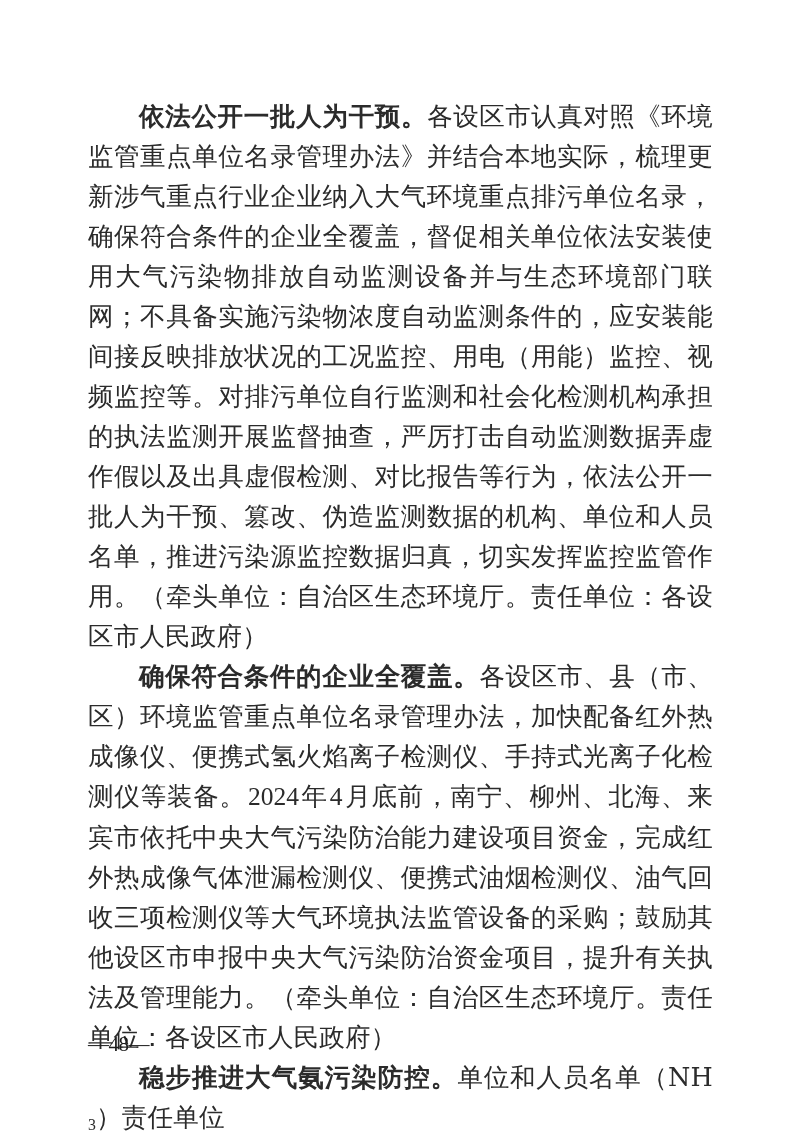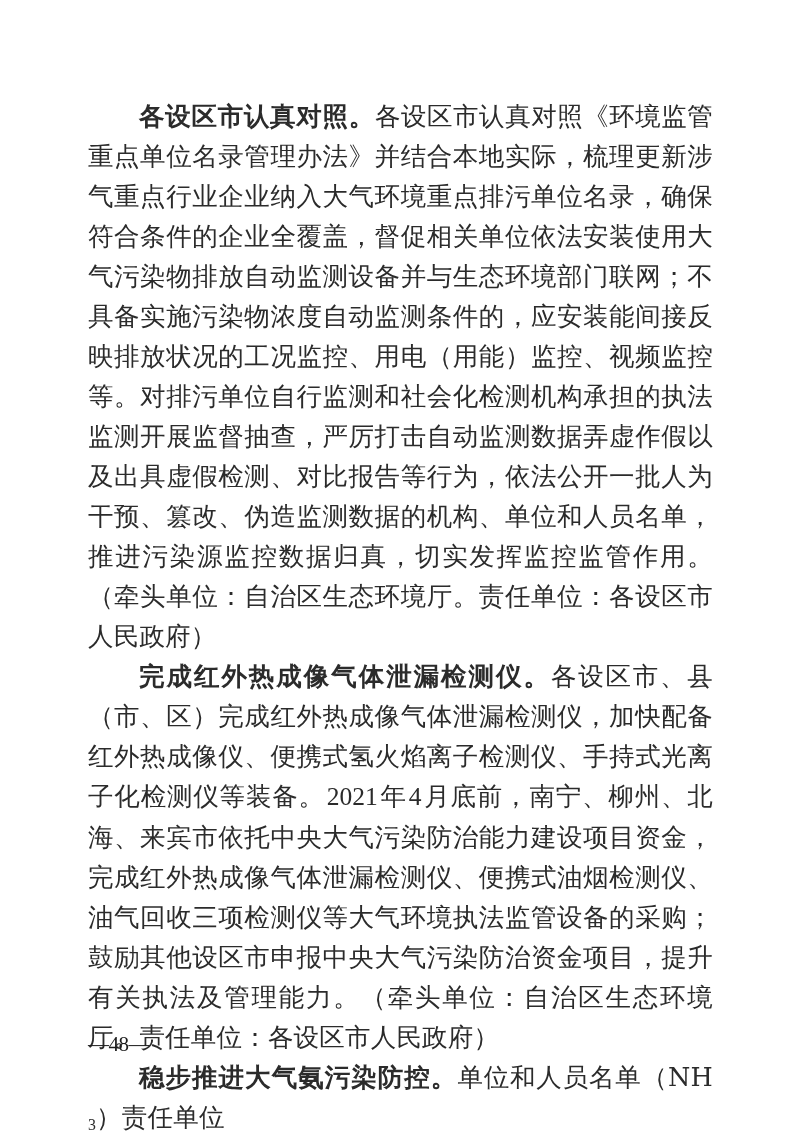--- a/index.html
+++ b/index.html
@@ -85,23 +85,23 @@
     white-space: nowrap;
   }
 </style>
 </head>
 <body>
 
 <div class="page">
 
   <div class="text-block">
 
-    <p class="para"><span class="lead">各设区市认真对照。</span><span>各设区市认真对照《环境监管重点单位名录管理办法》并结合本地实际，梳理更新涉气重点行业企业纳入大气环境重点排污单位名录，确保符合条件的企业全覆盖，督促相关单位依法安装使用大气污染物排放自动监测设备并与生态环境部门联网；不具备实施污染物浓度自动监测条件的，应安装能间接反映排放状况的工况监控、用电（用能）监控、视频监控等。对排污单位自行监测和社会化检测机构承担的执法监测开展监督抽查，严厉打击自动监测数据弄虚作假以及出具虚假检测、对比报告等行为，依法公开一批人为干预、篡改、伪造监测数据的机构、单位和人员名单，推进污染源监控数据归真，切实发挥监控监管作用。（牵头单位：自治区生态环境厅。责任单位：各设区市人民政府）</span></p>
+    <p class="para"><span class="lead">依法公开一批人为干预。</span><span>各设区市认真对照《环境监管重点单位名录管理办法》并结合本地实际，梳理更新涉气重点行业企业纳入大气环境重点排污单位名录，确保符合条件的企业全覆盖，督促相关单位依法安装使用大气污染物排放自动监测设备并与生态环境部门联网；不具备实施污染物浓度自动监测条件的，应安装能间接反映排放状况的工况监控、用电（用能）监控、视频监控等。对排污单位自行监测和社会化检测机构承担的执法监测开展监督抽查，严厉打击自动监测数据弄虚作假以及出具虚假检测、对比报告等行为，依法公开一批人为干预、篡改、伪造监测数据的机构、单位和人员名单，推进污染源监控数据归真，切实发挥监控监管作用。（牵头单位：自治区生态环境厅。责任单位：各设区市人民政府）</span></p>
 
-    <p class="para"><span class="lead">完成红外热成像气体泄漏检测仪。</span><span>各设区市、县（市、区）完成红外热成像气体泄漏检测仪，加快配备红外热成像仪、便携式氢火焰离子检测仪、手持式光离子化检测仪等装备。</span><span class="latin">2021</span><span>年</span><span class="latin">4</span><span>月底前，南宁、柳州、北海、来宾市依托中央大气污染防治能力建设项目资金，完成红外热成像气体泄漏检测仪、便携式油烟检测仪、油气回收三项检测仪等大气环境执法监管设备的采购；鼓励其他设区市申报中央大气污染防治资金项目，提升有关执法及管理能力。（牵头单位：自治区生态环境厅。责任单位：各设区市人民政府）</span></p>
+    <p class="para"><span class="lead">确保符合条件的企业全覆盖。</span><span>各设区市、县（市、区）环境监管重点单位名录管理办法，加快配备红外热成像仪、便携式氢火焰离子检测仪、手持式光离子化检测仪等装备。</span><span class="latin">2024</span><span>年</span><span class="latin">4</span><span>月底前，南宁、柳州、北海、来宾市依托中央大气污染防治能力建设项目资金，完成红外热成像气体泄漏检测仪、便携式油烟检测仪、油气回收三项检测仪等大气环境执法监管设备的采购；鼓励其他设区市申报中央大气污染防治资金项目，提升有关执法及管理能力。（牵头单位：自治区生态环境厅。责任单位：各设区市人民政府）</span></p>
 
     <p class="para"><span class="lead">稳步推进大气氨污染防控。</span><span>单位和人员名单（NH</span><sub>3</sub><span>）责任单位</span></p>
 
   </div>
 
   <div class="page-footer">
     <span class="page-number">—48—</span>
   </div>
 
 </div>

